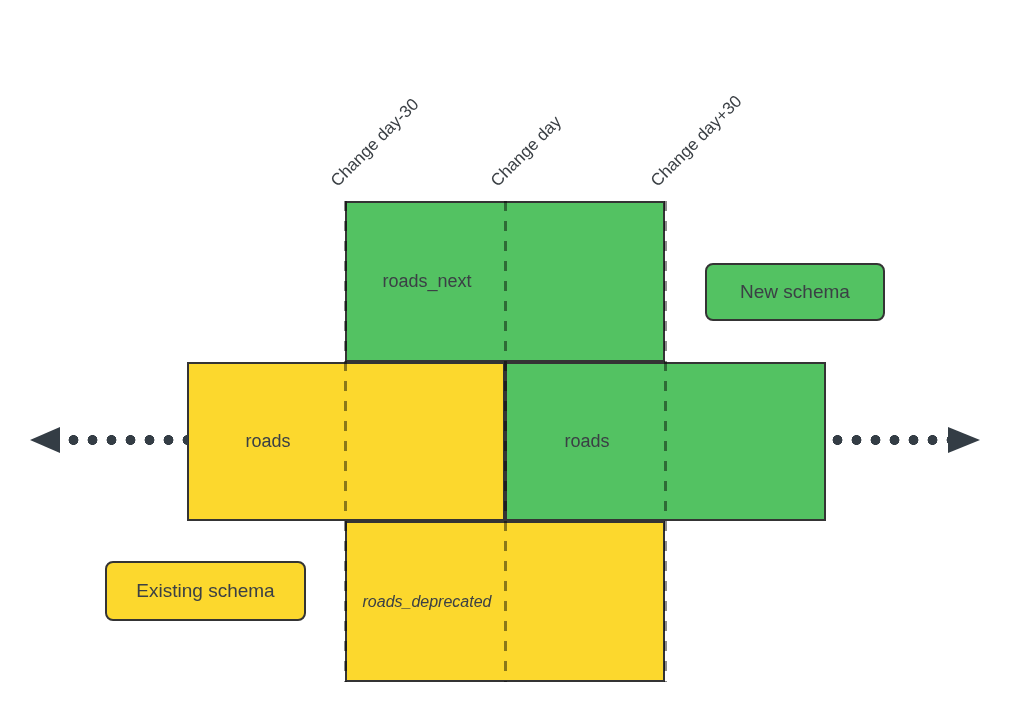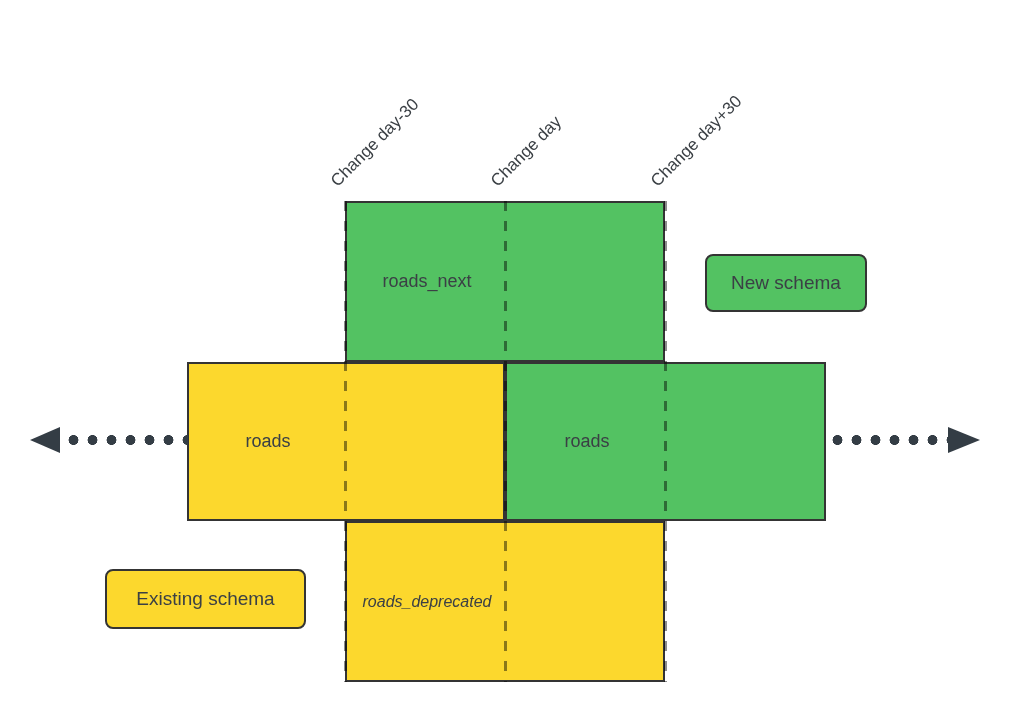--- a/index.html
+++ b/index.html
@@ -93,21 +93,21 @@
   <div>
     <div class="arrowhead left" style="left:30px;top:427px;"></div>
     <div class="dots" style="left:64px;top:434px;width:124px;"></div>
   </div>
 
   <div>
     <div class="dots" style="left:828px;top:434px;width:120px;"></div>
     <div class="arrowhead right" style="left:948px;top:427px;"></div>
   </div>
 
-  <div class="legend green" style="left:705px;top:254px;width:162px;height:58px;">
+  <div class="legend green" style="left:705px;top:263px;width:180px;height:58px;">
     <span>New schema</span>
   </div>
 
-  <div class="legend yellow" style="left:105px;top:561px;width:201px;height:60px;margin-top:8px;">
+  <div class="legend yellow" style="left:105px;top:561px;width:201px;height:60px;">
     <span>Existing schema</span>
   </div>
 
 </div>
 
 </body></html>

